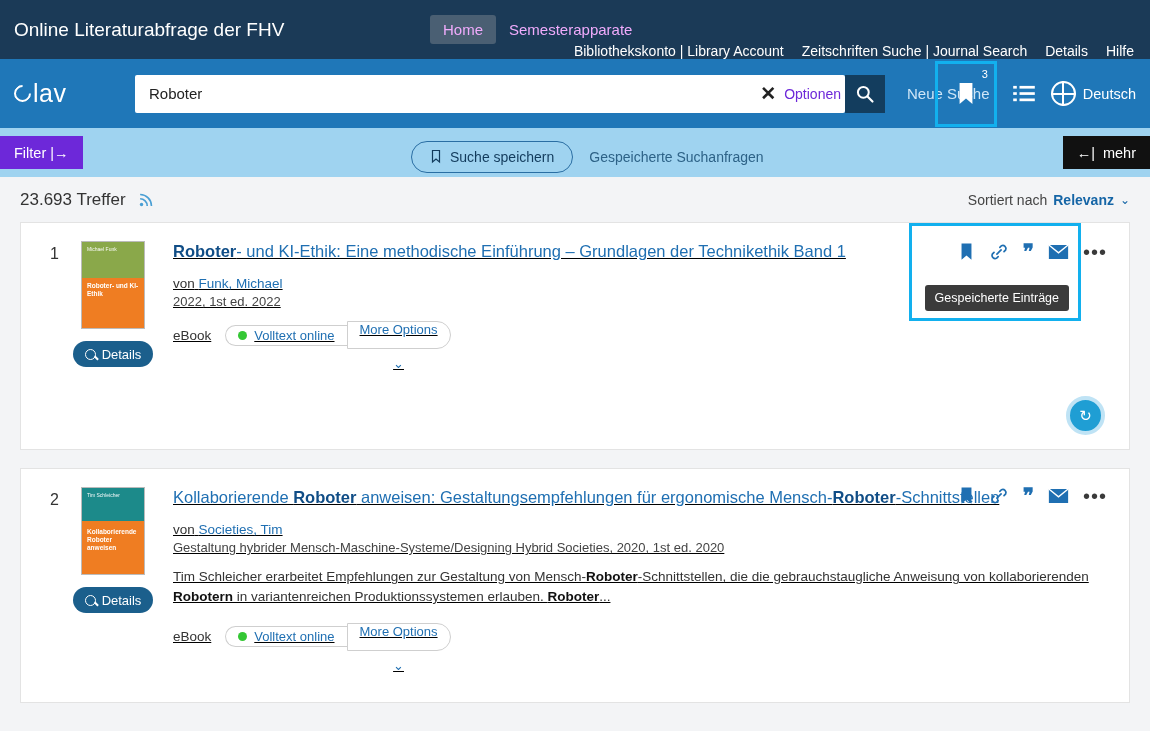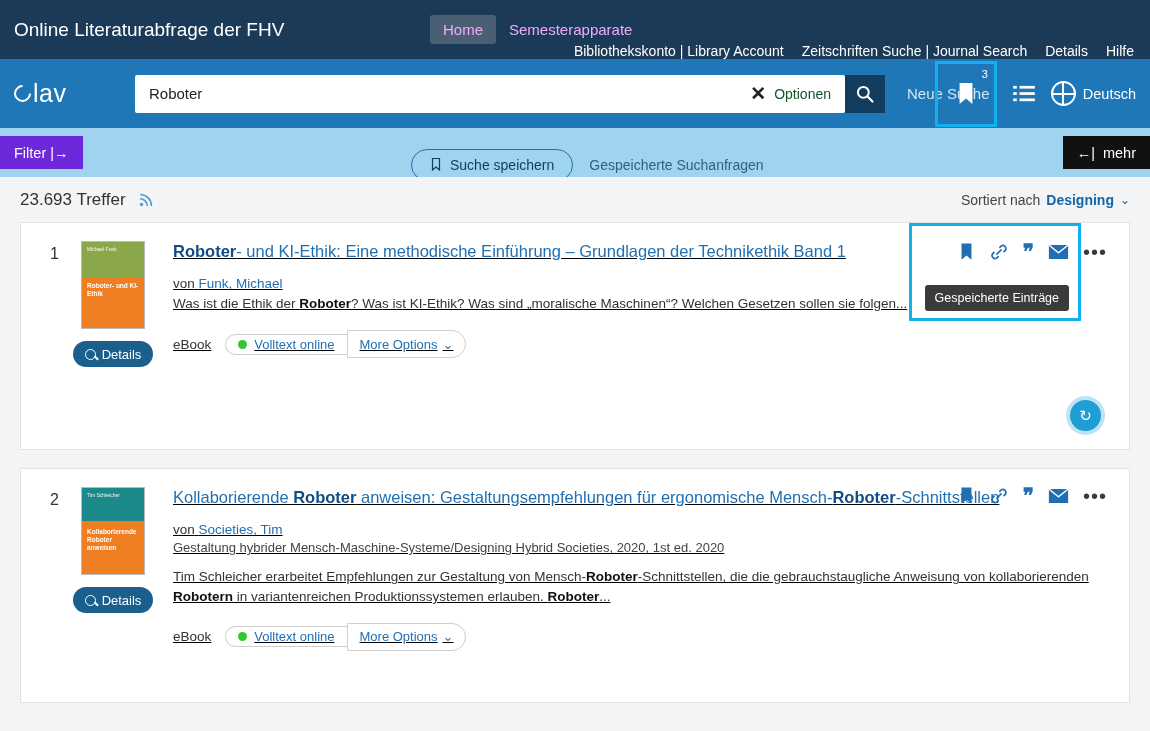--- a/index.html
+++ b/index.html
@@ -106,22 +106,22 @@
   .clear-x {
     font-size: 19px;
     color: #222;
     font-weight: bold;
     padding: 0 8px;
     cursor: pointer;
     line-height: 1;
   }
   .optionen {
     font-size: 14px;
-    color: #14532d;
-    padding-right: 14px;
+    color: #6d28d9;
+    padding-right: 4px;
     cursor: pointer;
   }
   .search-btn {
     width: 40px; height: 38px;
     background: #133d5e;
     display: flex; align-items: center; justify-content: center;
     cursor: pointer;
   }
   .neue-suche {
     color: #cfe6f7;
@@ -181,21 +181,21 @@
     color: #ffffff;
     font-size: 14.5px;
     height: 33px;
     padding: 0 14px;
     display: flex; align-items: center; gap: 6px;
     cursor: pointer;
     margin-left: 0;
   }
   .tools-center {
     position: absolute;
-    left: 411px; top: 12px; height: 49px;
+    left: 411px; top: 4px; height: 49px;
     display: flex; align-items: center; gap: 16px;
   }
   .save-search {
     border: 1px solid #2a6ea3;
     border-radius: 18px;
     color: #123b5c;
     font-size: 14px;
     height: 32px;
     padding: 0 18px;
     display: flex; align-items: center; gap: 8px;
@@ -335,25 +335,26 @@
     padding: 0 12px;
     font-size: 13px;
     color: #1f6fb2;
     cursor: pointer;
   }
   .dot { width: 9px; height: 9px; border-radius: 50%; background: #34c734; }
   .moreopt {
     border: 1px solid #cfcfcf;
     border-radius: 0 16px 16px 0;
     height: 28px;
-    display: flex; align-items: center; gap: 5px;
+    display: flex; align-items: center; gap: 19px;
     padding: 0 12px;
     font-size: 13px;
     color: #1f6fb2;
     cursor: pointer;
+    flex-direction: column;
   }
   .actions {
     position: absolute;
     right: 22px; top: 50px;
     display: flex; align-items: center; gap: 14px;
     color: #1f6fb2;
   }
   .actions .ic { cursor: pointer; }
   .actions-hl {
     position: absolute;
@@ -467,21 +468,21 @@
 
 <div class="results-header">
   <div class="treffer">23.693 Treffer</div>
   <svg class="rss" width="17" height="17" viewBox="0 0 24 24">
     <circle cx="5" cy="19" r="2.4" fill="#4a9fd4"></circle>
     <path d="M3 11 a10 10 0 0 1 10 10" fill="none" stroke="#4a9fd4" stroke-width="2.3"></path>
     <path d="M3 5 a16 16 0 0 1 16 16" fill="none" stroke="#4a9fd4" stroke-width="2.3"></path>
   </svg>
   <div class="sorted">
     <span>Sortiert nach</span>
-    <span class="value">Designing</span>
+    <span class="value">Relevanz</span>
     <span class="caret">⌄</span>
   </div>
 </div>
 
 <div class="card" style="height:228px;">
   <div class="rank">1</div>
 
   <div class="cover-col">
     <div class="cover c1">
       <span class="ctop">Michael Funk</span>
@@ -494,23 +495,21 @@
   </div>
 
   <div class="body">
     <div class="title">
       <b>Roboter</b><span>- und KI-Ethik: Eine methodische Einführung – Grundlagen der Technikethik Band 1</span>
     </div>
     <div class="byline">
       <span>von</span>
       <a>Funk, Michael</a>
     </div>
-    <div class="snippet">
-      <span>Was ist die Ethik der </span><b>Roboter</b><span>? Was ist KI-Ethik? Was sind „moralische Maschinen“? Welchen Gesetzen sollen sie folgen...</span>
-    </div>
+    <div class="meta">2022, 1st ed. 2022</div>
     <div class="formatrow">
       <span class="fmt">eBook</span>
       <div class="avail">
         <span class="dot"></span>
         <span>Volltext online</span>
       </div>
       <div class="moreopt">
         <span>More Options</span>
         <span>⌄</span>
       </div>

